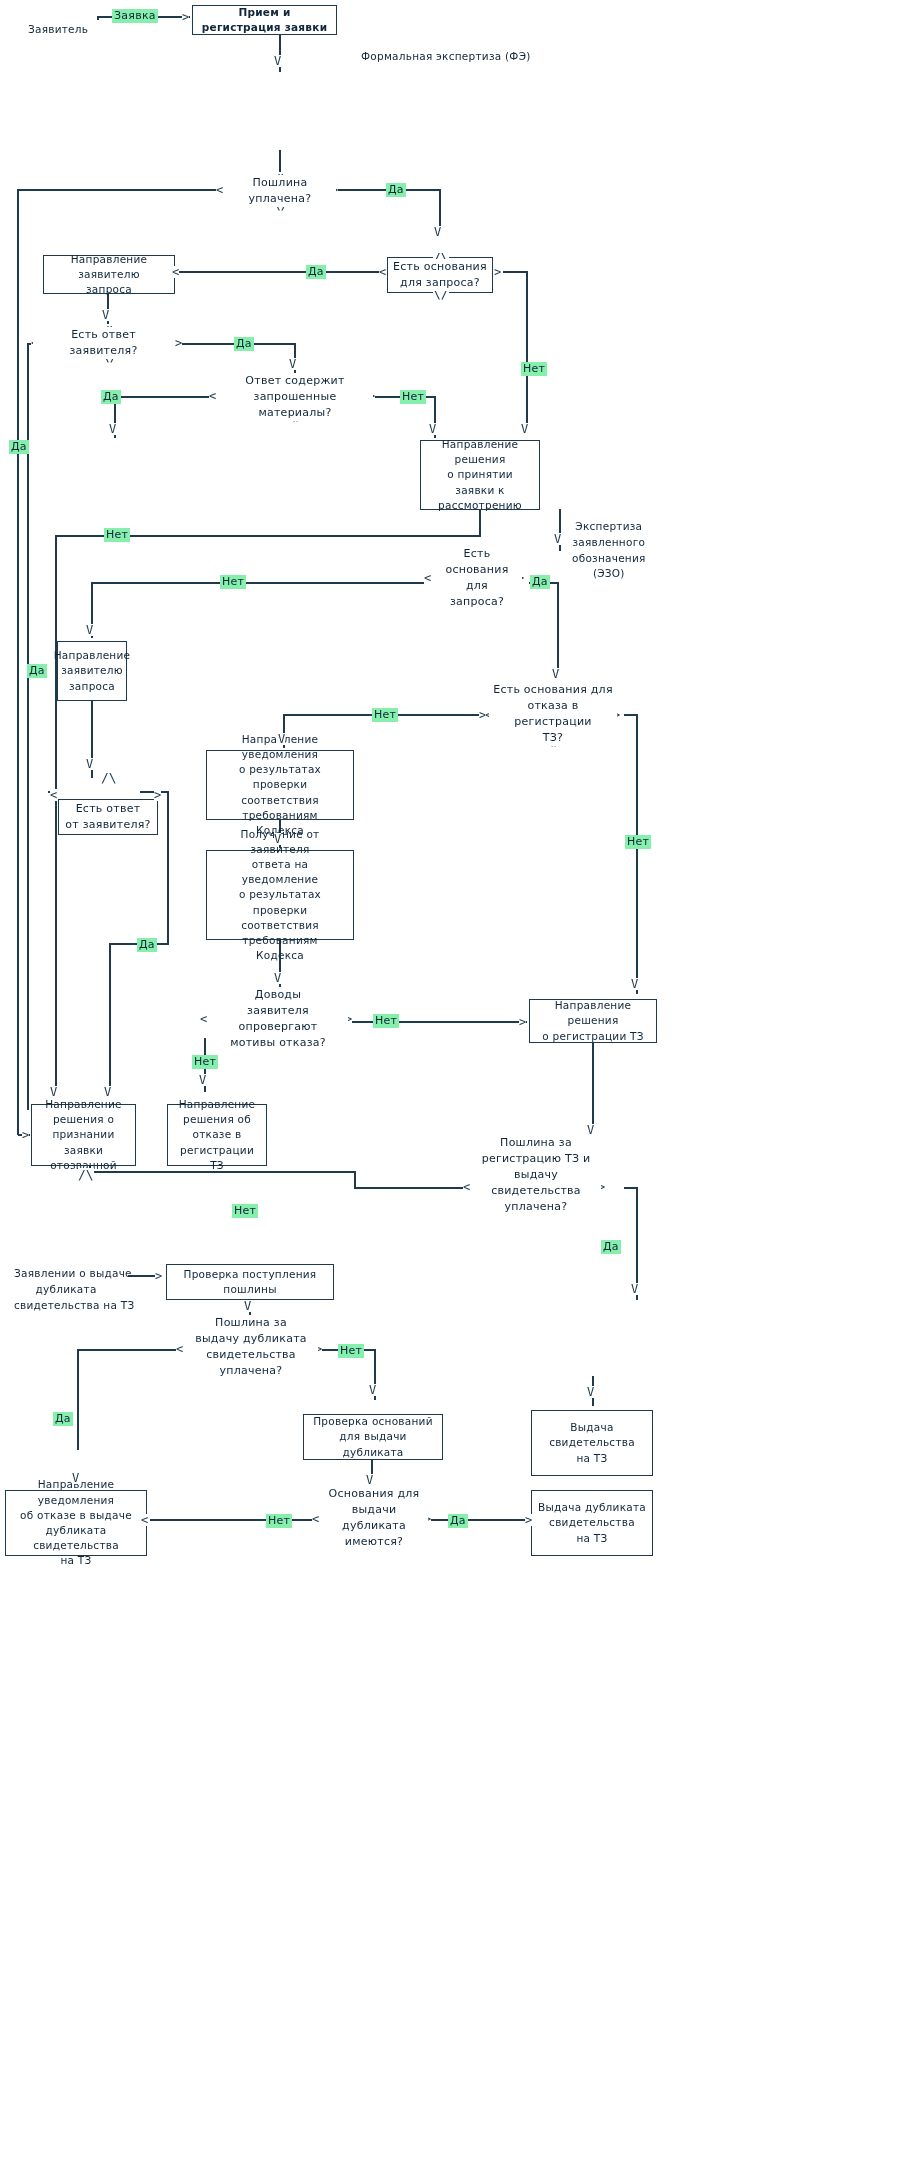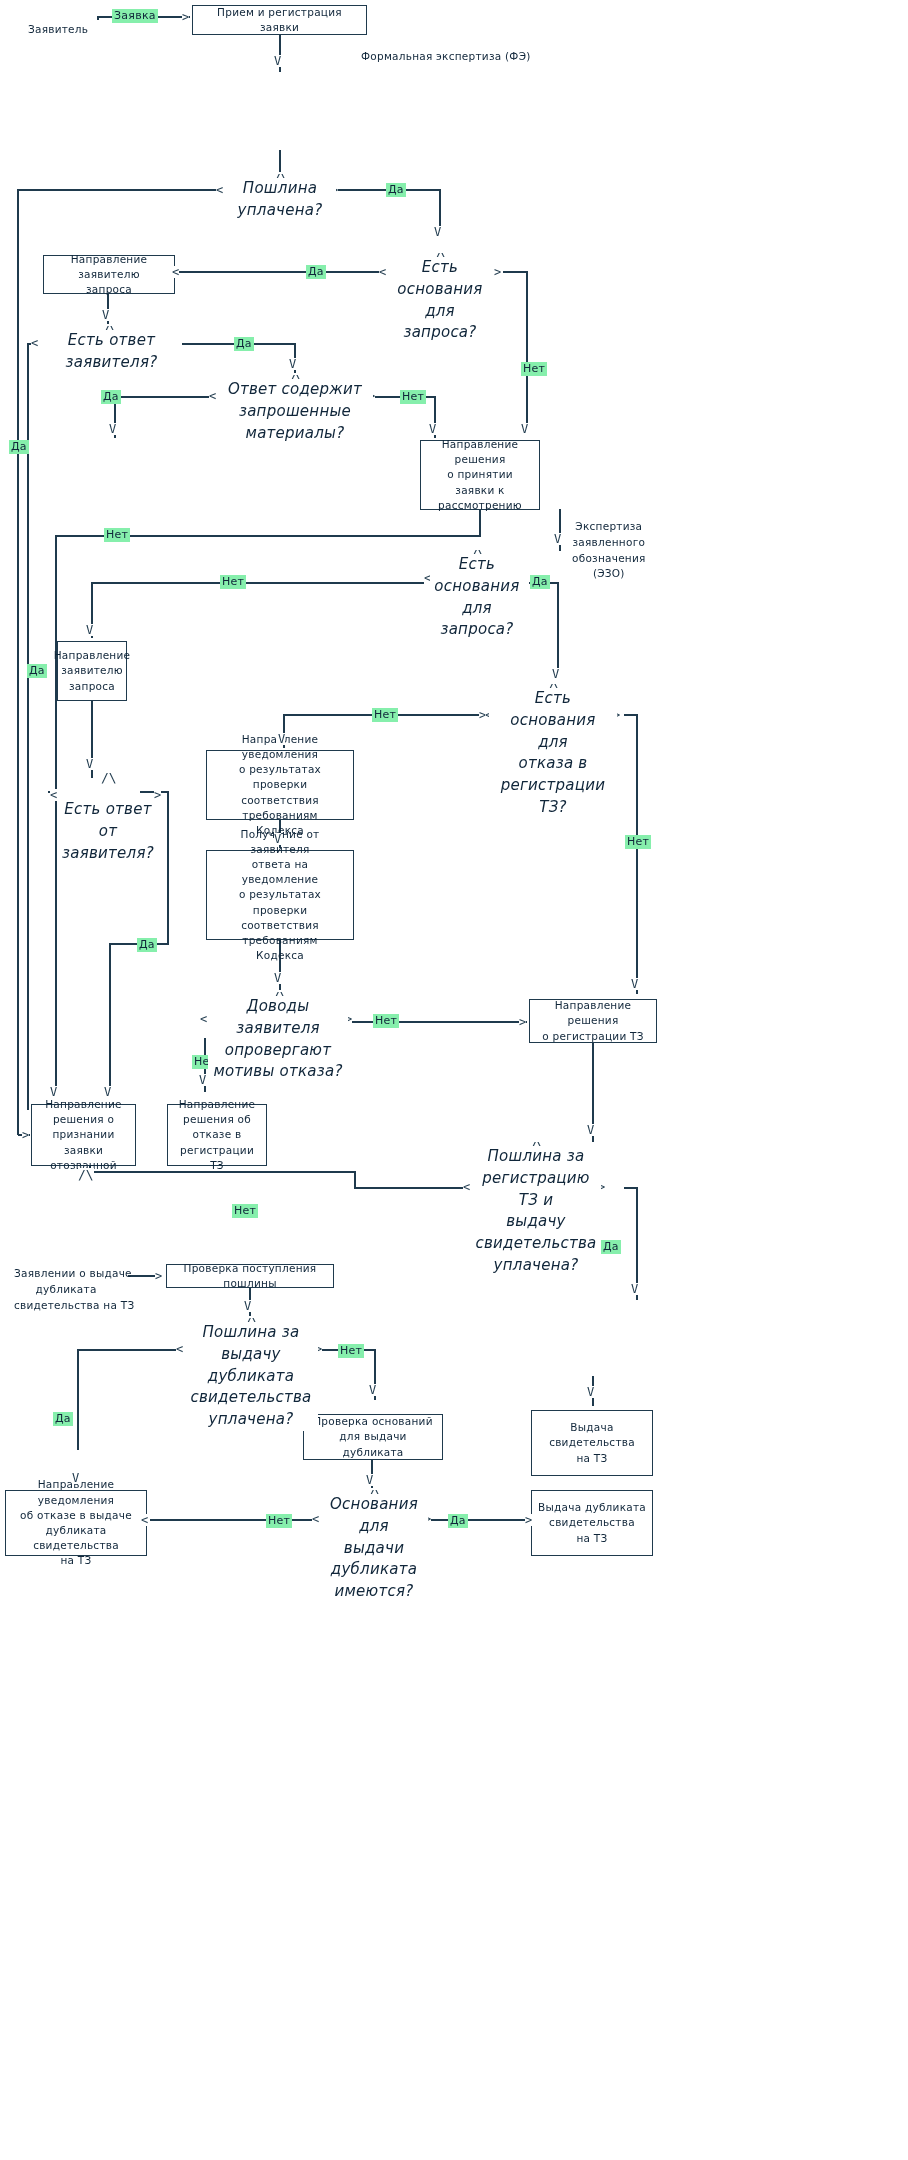--- a/index.html
+++ b/index.html
@@ -4,22 +4,22 @@
 <style>
   html,body{margin:0;padding:0;background:#fff;}
   body{font-family:"DejaVu Sans","Liberation Sans",sans-serif;}
   #stage{position:relative;width:908px;height:2160px;background:#fff;overflow:hidden;}
   #wires{position:absolute;left:0;top:0;width:908px;height:2160px;}
   .node{position:absolute;box-sizing:border-box;border:1px solid #1f3a4d;
         background:#fff;display:flex;align-items:center;justify-content:center;
         text-align:center;color:#10263a;font-size:10.5px;line-height:1.45;
         letter-spacing:.25px;padding:3px 5px;}
   .dec{position:absolute;box-sizing:border-box;background:#fff;
-       display:flex;align-items:flex-start;justify-content:center;text-align:center;
-       color:#10263a;font-size:15px;line-height:1.45;letter-spacing:.25px;font-style:italic;}
+       display:flex;align-items:center;justify-content:center;text-align:center;
+       color:#10263a;font-size:11px;line-height:1.45;letter-spacing:.25px;}
   .dec .inner{position:relative;z-index:2;padding:0 4px;background:#fff;}
   .dec .bx{position:absolute;left:0;top:0;right:0;bottom:0;}
   .dec .bx i{position:absolute;background:#1f3a4d;}
   .dec .bx i.tl{left:0;top:0;width:1px;height:100%;}
   .dec .bx i.tr{right:0;top:0;width:1px;height:100%;}
   .dec .bx i.th{left:0;top:0;height:1px;width:100%;}
   .dec .bx i.bh{left:0;bottom:0;height:1px;width:100%;}
   .lbl{position:absolute;color:#10263a;font-size:11px;letter-spacing:.25px;
        background:#86efac;padding:0 2px;white-space:nowrap;line-height:1.3;}
   .free{position:absolute;color:#10263a;font-size:10.5px;letter-spacing:.25px;
@@ -119,21 +119,21 @@
   <div class="lbl" style="left:112px;top:9px;">Заявка</div>
   <div class="free" style="left:361px;top:49px;">Формальная экспертиза (ФЭ)</div>
   <div class="free" style="left:572px;top:519px;text-align:center;">Экспертиза
 заявленного
 обозначения
 (ЭЗО)</div>
   <div class="free" style="left:14px;top:1266px;">Заявлении о выдаче
       дубликата
 свидетельства на ТЗ</div>
 
-  <div class="node" style="left:192px;top:5px;width:175px;height:30px;">Прием и регистрация заявки</div>
+  <div class="node" style="left:192px;top:5px;width:145px;height:30px;font-weight:bold;">Прием и регистрация заявки</div>
 
 
   <div class="node" style="left:43px;top:255px;width:132px;height:39px;white-space:pre-line;">Направление заявителю
 запроса</div>
 
 
   <div class="node" style="left:420px;top:440px;width:120px;height:70px;white-space:pre-line;">Направление решения
 о принятии заявки к
 рассмотрению</div>
 
@@ -158,21 +158,21 @@
   <div class="node" style="left:31px;top:1104px;width:105px;height:62px;white-space:pre-line;">Направление
 решения о
 признании заявки
 отозванной</div>
 
   <div class="node" style="left:167px;top:1104px;width:100px;height:62px;white-space:pre-line;">Направление
 решения об
 отказе в
 регистрации ТЗ</div>
 
-  <div class="node" style="left:166px;top:1264px;width:168px;height:24px;">Проверка поступления пошлины</div>
+  <div class="node" style="left:166px;top:1264px;width:168px;height:36px;">Проверка поступления пошлины</div>
 
 
   <div class="node" style="left:531px;top:1410px;width:122px;height:66px;white-space:pre-line;">Выдача
 свидетельства
 на ТЗ</div>
 
   <div class="node" style="left:303px;top:1414px;width:140px;height:46px;white-space:pre-line;">Проверка оснований
 для выдачи дубликата</div>
 
   <div class="node" style="left:5px;top:1490px;width:142px;height:66px;white-space:pre-line;">Направление уведомления
@@ -198,21 +198,21 @@
     <div class="bx">
       <i class="tl"></i>
         <i class="tr"></i>
         <i class="th"></i>
         <i class="bh"></i>
       </div>
     <div class="inner" style="white-space:pre-line;">Есть основания
 для запроса?</div>
   </div>
 
-  <div class="dec" style="left:41px;top:330px;width:141px;height:26px;">
+  <div class="dec" style="left:33px;top:330px;width:141px;height:26px;">
     <div class="bx">
       <i class="tl"></i>
         <i class="tr"></i>
         <i class="th"></i>
         <i class="bh"></i>
       </div>
     <div class="inner" style="white-space:pre-line;">Есть ответ заявителя?</div>
   </div>
 
   <div class="dec" style="left:217px;top:379px;width:156px;height:36px;">

